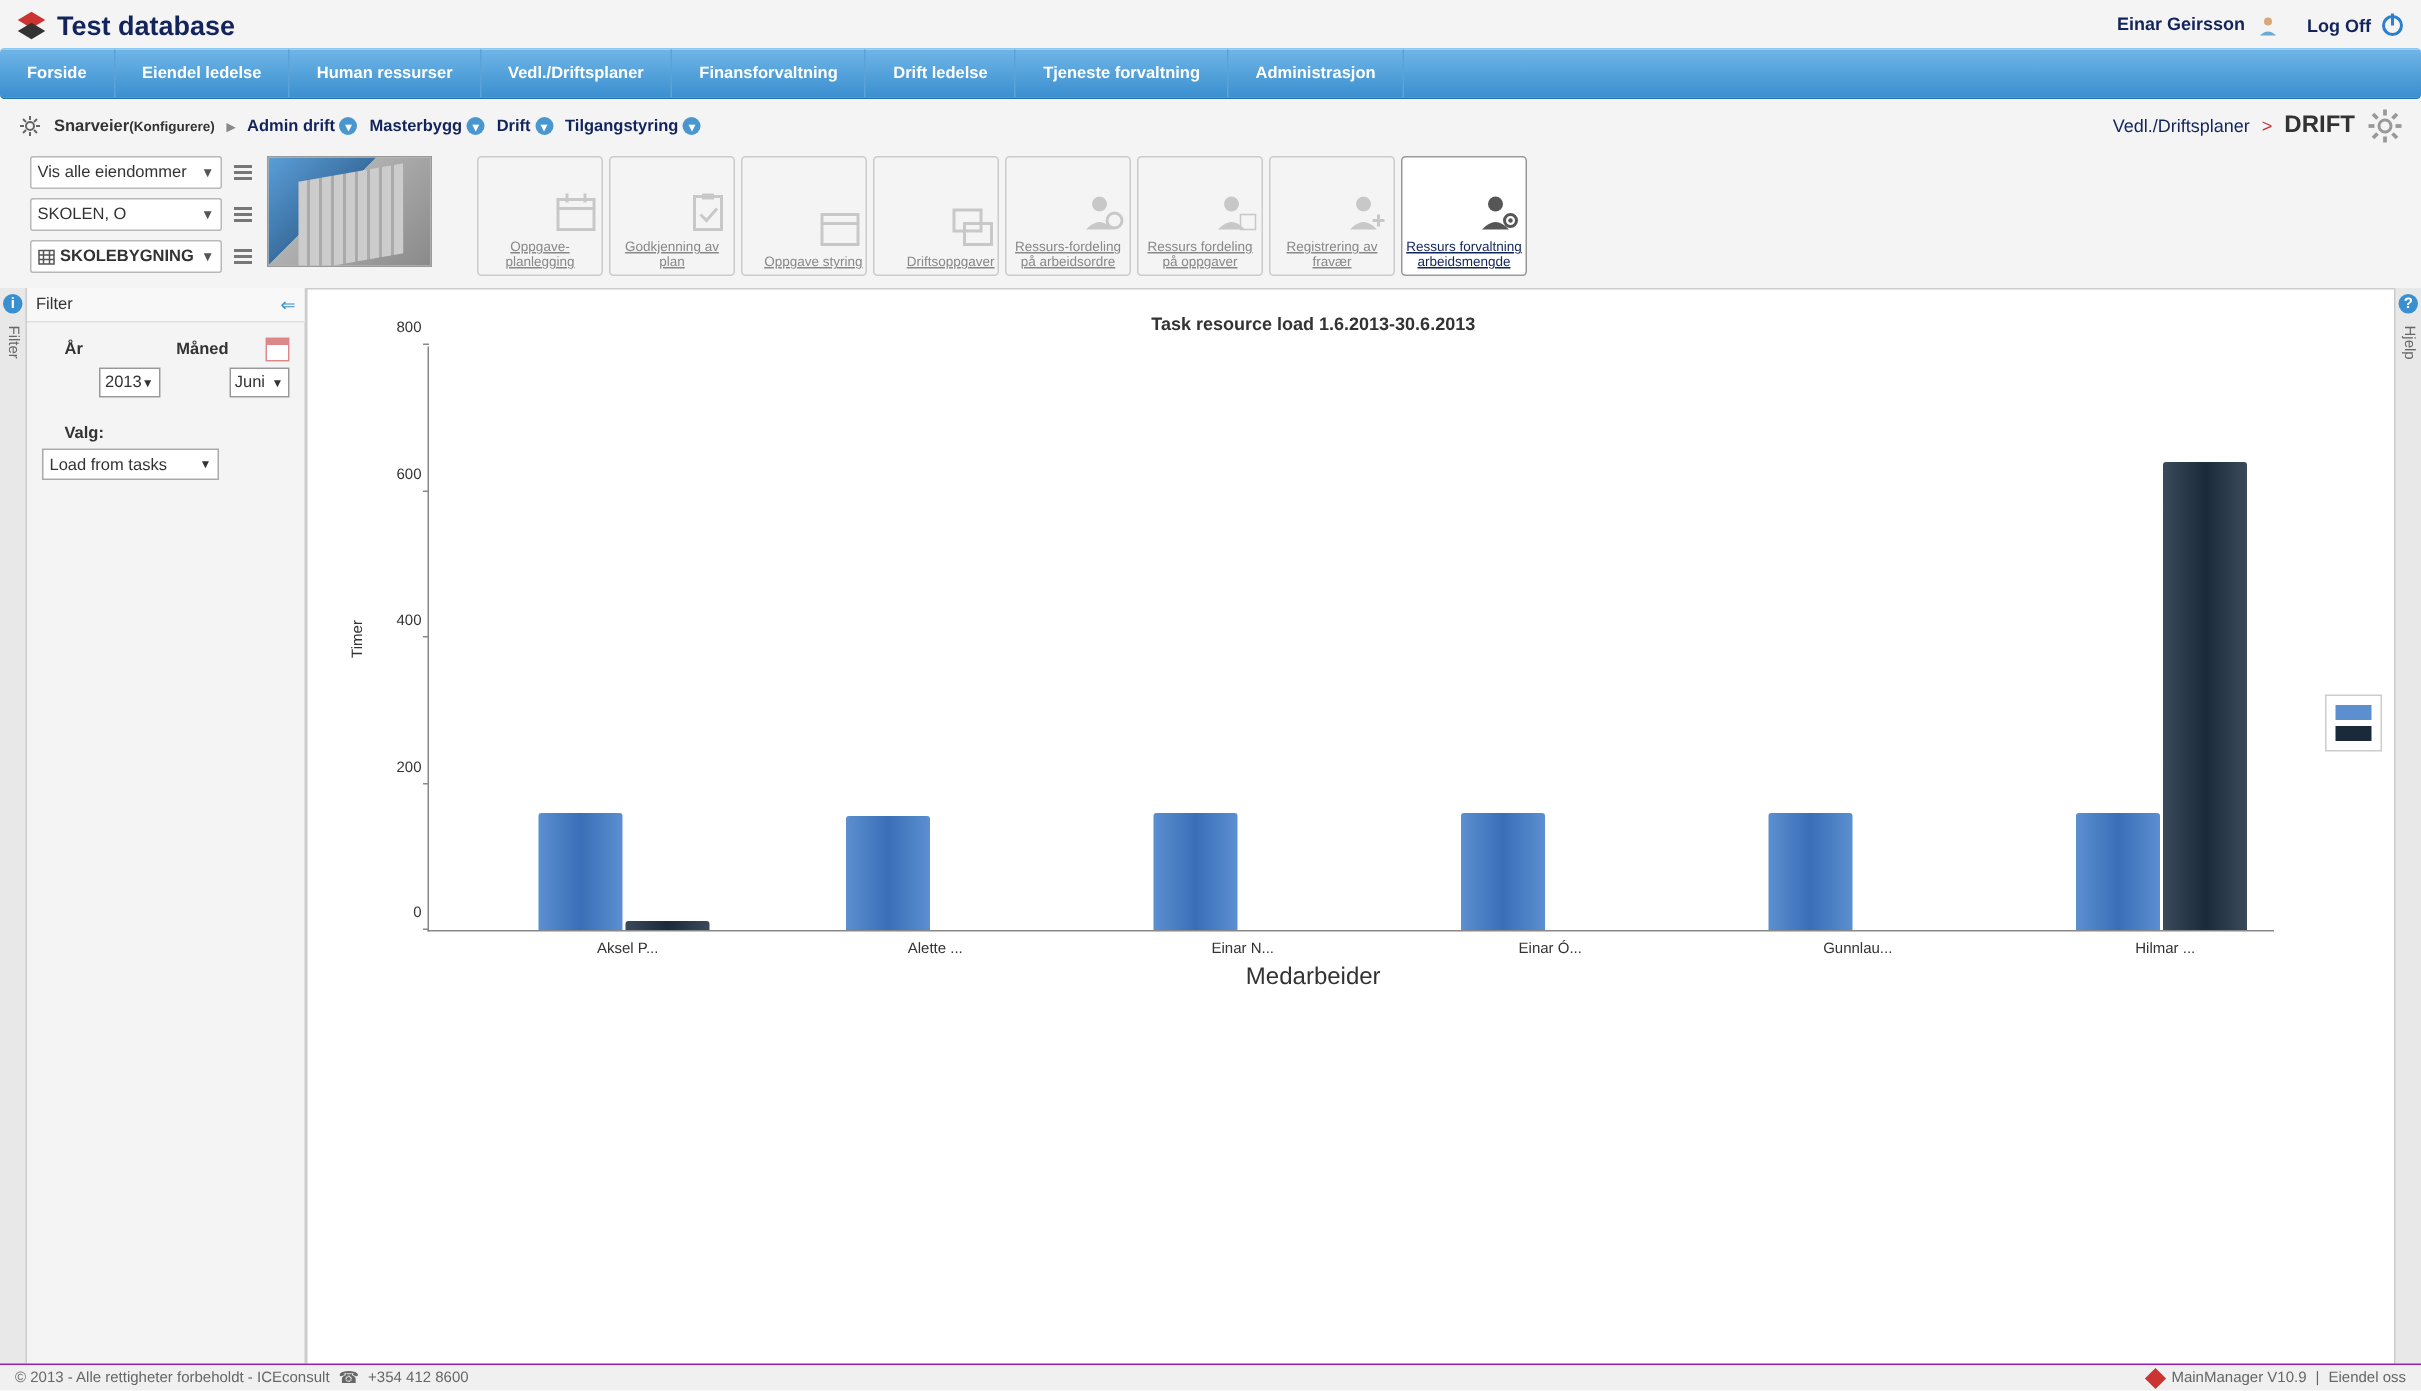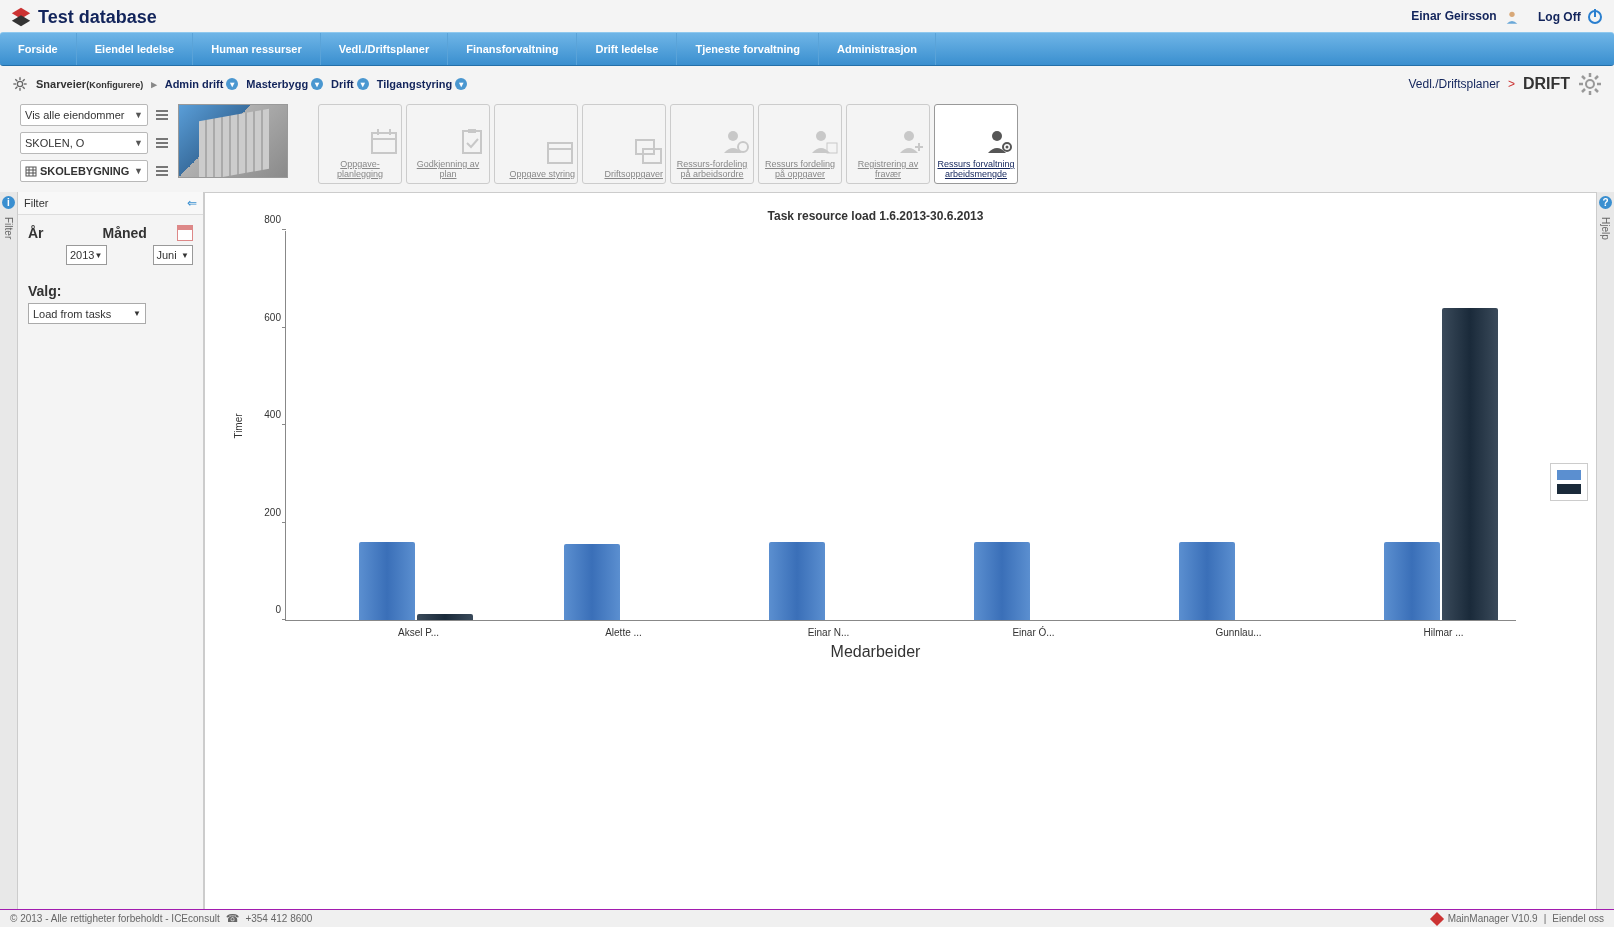--- a/index.html
+++ b/index.html
@@ -258,21 +258,21 @@
   }
   .filter-body {
     padding: 10px;
   }
   .filter-row {
     display: flex;
     gap: 8px;
     margin-bottom: 4px;
     align-items: center;
   }
-  .filter-label { font-weight: bold; font-size: 14px; flex: 1;}
+  .filter-label { font-weight: bold; font-size: 11px; flex: 1; margin-left: 15px;}
   .small-select {
     width: 68px; height: 20px;
     border: 1px solid #999;
     background: #fff;
     font-size: 11px;
     padding: 0 3px;
     display: flex;
     align-items: center;
     justify-content: space-between;
     cursor: pointer;

